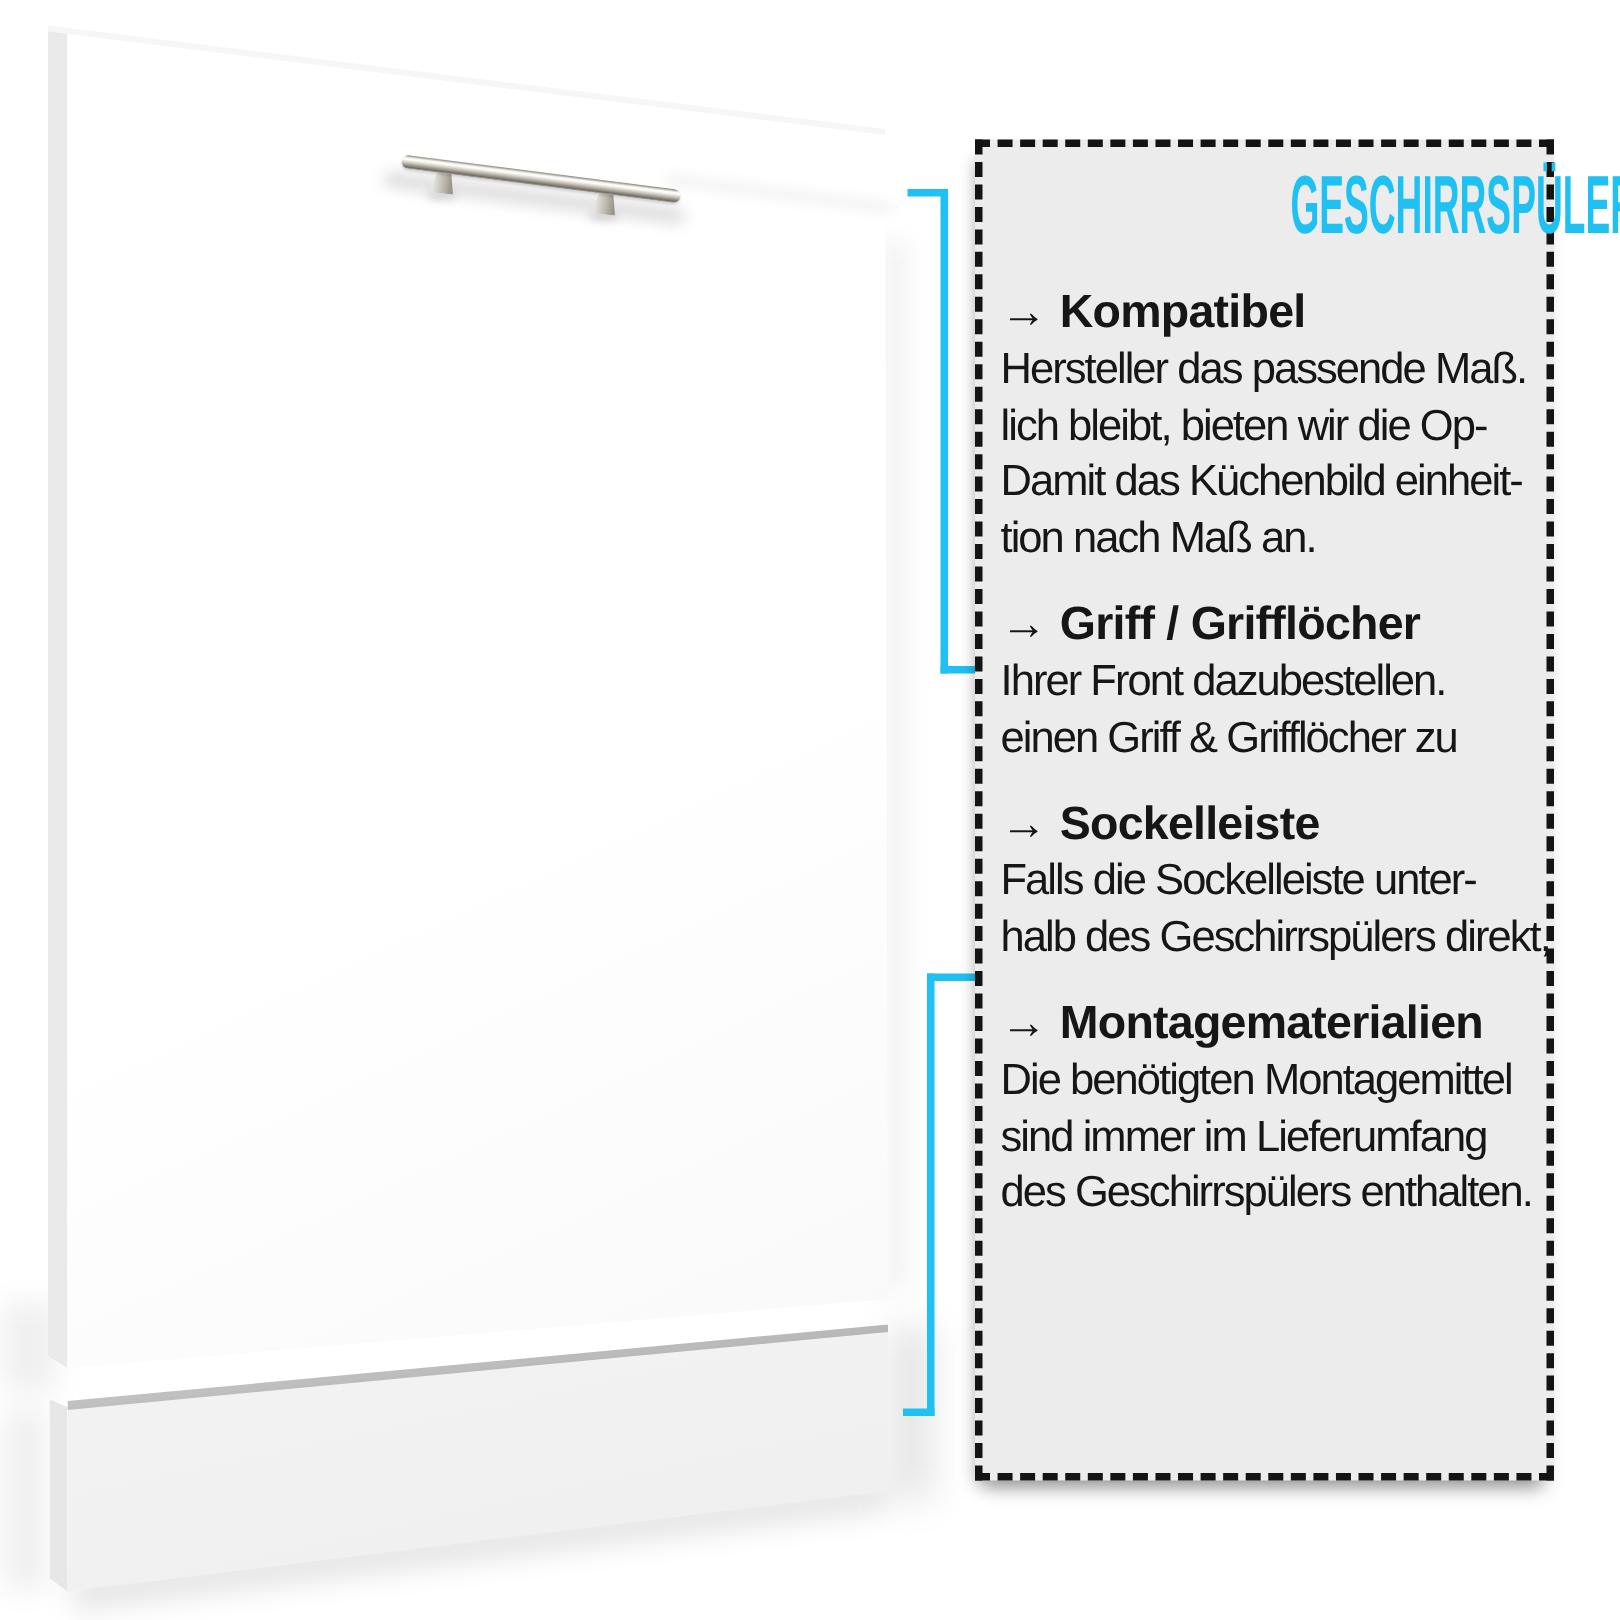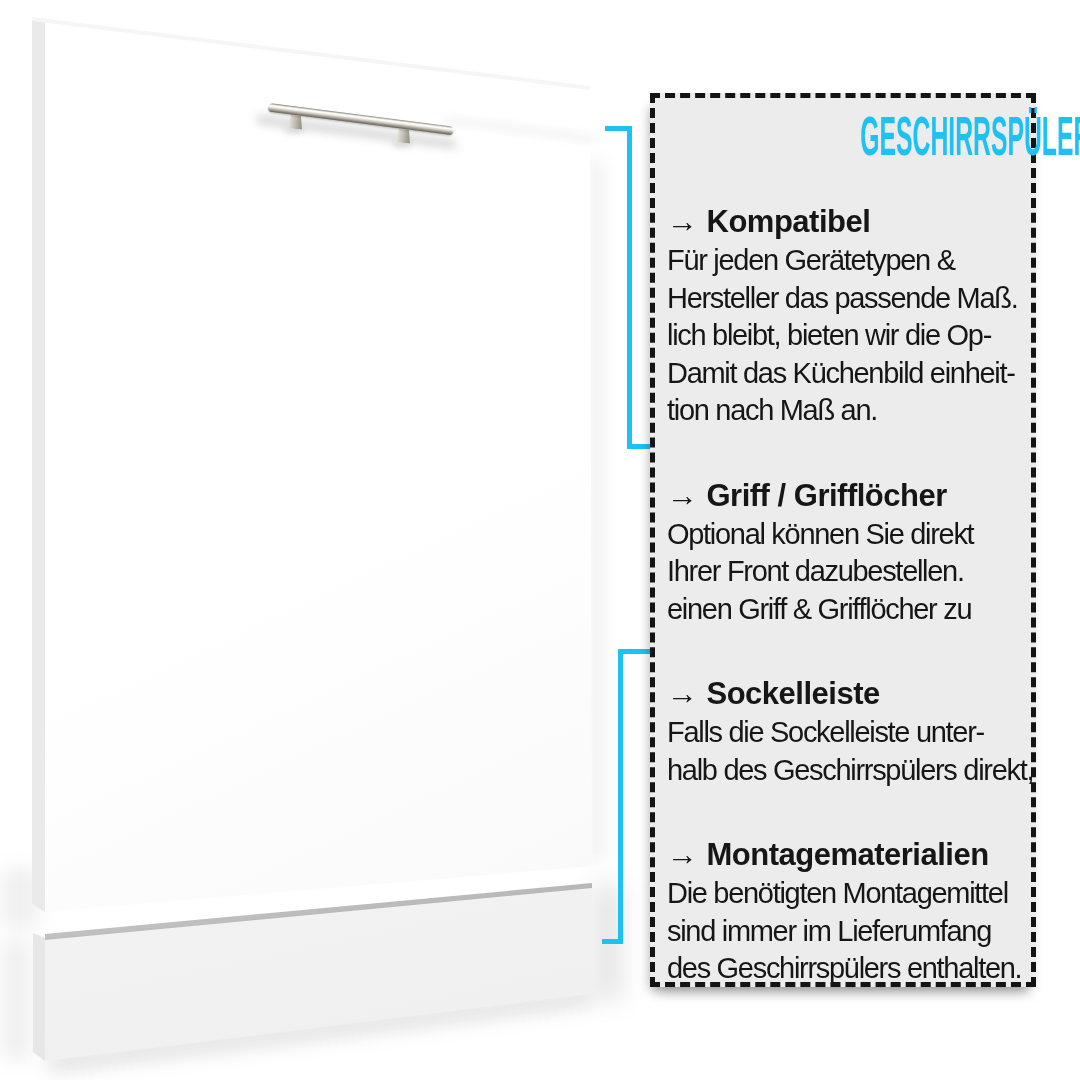--- a/index.html
+++ b/index.html
@@ -69,22 +69,22 @@
   
   .infobox { position:absolute; left:650px; top:93px; width:386px; height:894px; box-sizing:border-box;
              border:5px dashed var(--box-border,#141414);
              background:var(--box-bg,#ececec);
              padding:6px 10px 10px 12px;
              box-shadow:-6px 8px 10px -5px rgba(0,0,0,.22), 0 11px 12px -6px rgba(0,0,0,.28); }
   .infobox-title { text-align:center; line-height:60px; height:60px; margin-top:2px;
                    white-space:nowrap; color:var(--accent,#1fc1f2); }
   .infobox-title span { display:inline-block; transform:scaleX(.45); transform-origin:center;
                    font-weight:bold; font-size:55px; letter-spacing:0px; }
-  .section { margin-top:46px; }
-  .section.first { margin-top:36px; }
+  .section { margin-top:18px; }
+  .section.first { margin-top:22px; }
   .sec-heading { font-size:31px; line-height:40px; color:var(--text,#161616);
                  letter-spacing:-.5px; white-space:nowrap; }
   .sec-heading .arrow { font-weight:400; margin-right:9px; }
   .sec-heading .label { font-weight:bold; }
   .sec-line { font-size:29px; line-height:37.5px; letter-spacing:-1.3px;
               color:var(--text,#161616); white-space:nowrap; }
 </style>
 </head>
 <body>
 
@@ -121,32 +121,30 @@
 
   <div class="infobox">
     <div class="infobox-title">
       <span>GESCHIRRSPÜLERFRONT</span>
     </div>
 
     <div class="section first">
       <div class="sec-heading">
         <span class="arrow">→</span><span class="label">Kompatibel</span>
       </div>
-      <div class="sec-line">Für jeden Gerätetypen &amp;</div>
       <div class="sec-line">Hersteller das passende Maß.</div>
       <div class="sec-line">lich bleibt, bieten wir die Op-</div>
       <div class="sec-line">Damit das Küchenbild einheit-</div>
       <div class="sec-line">tion nach Maß an.</div>
     </div>
 
     <div class="section">
       <div class="sec-heading">
         <span class="arrow">→</span><span class="label">Griff / Grifflöcher</span>
       </div>
-      <div class="sec-line">Optional können Sie direkt</div>
       <div class="sec-line">Ihrer Front dazubestellen.</div>
       <div class="sec-line">einen Griff &amp; Grifflöcher zu</div>
     </div>
 
     <div class="section">
       <div class="sec-heading">
         <span class="arrow">→</span><span class="label">Sockelleiste</span>
       </div>
       <div class="sec-line">Falls die Sockelleiste unter-</div>
       <div class="sec-line">halb des Geschirrspülers direkt,</div>

